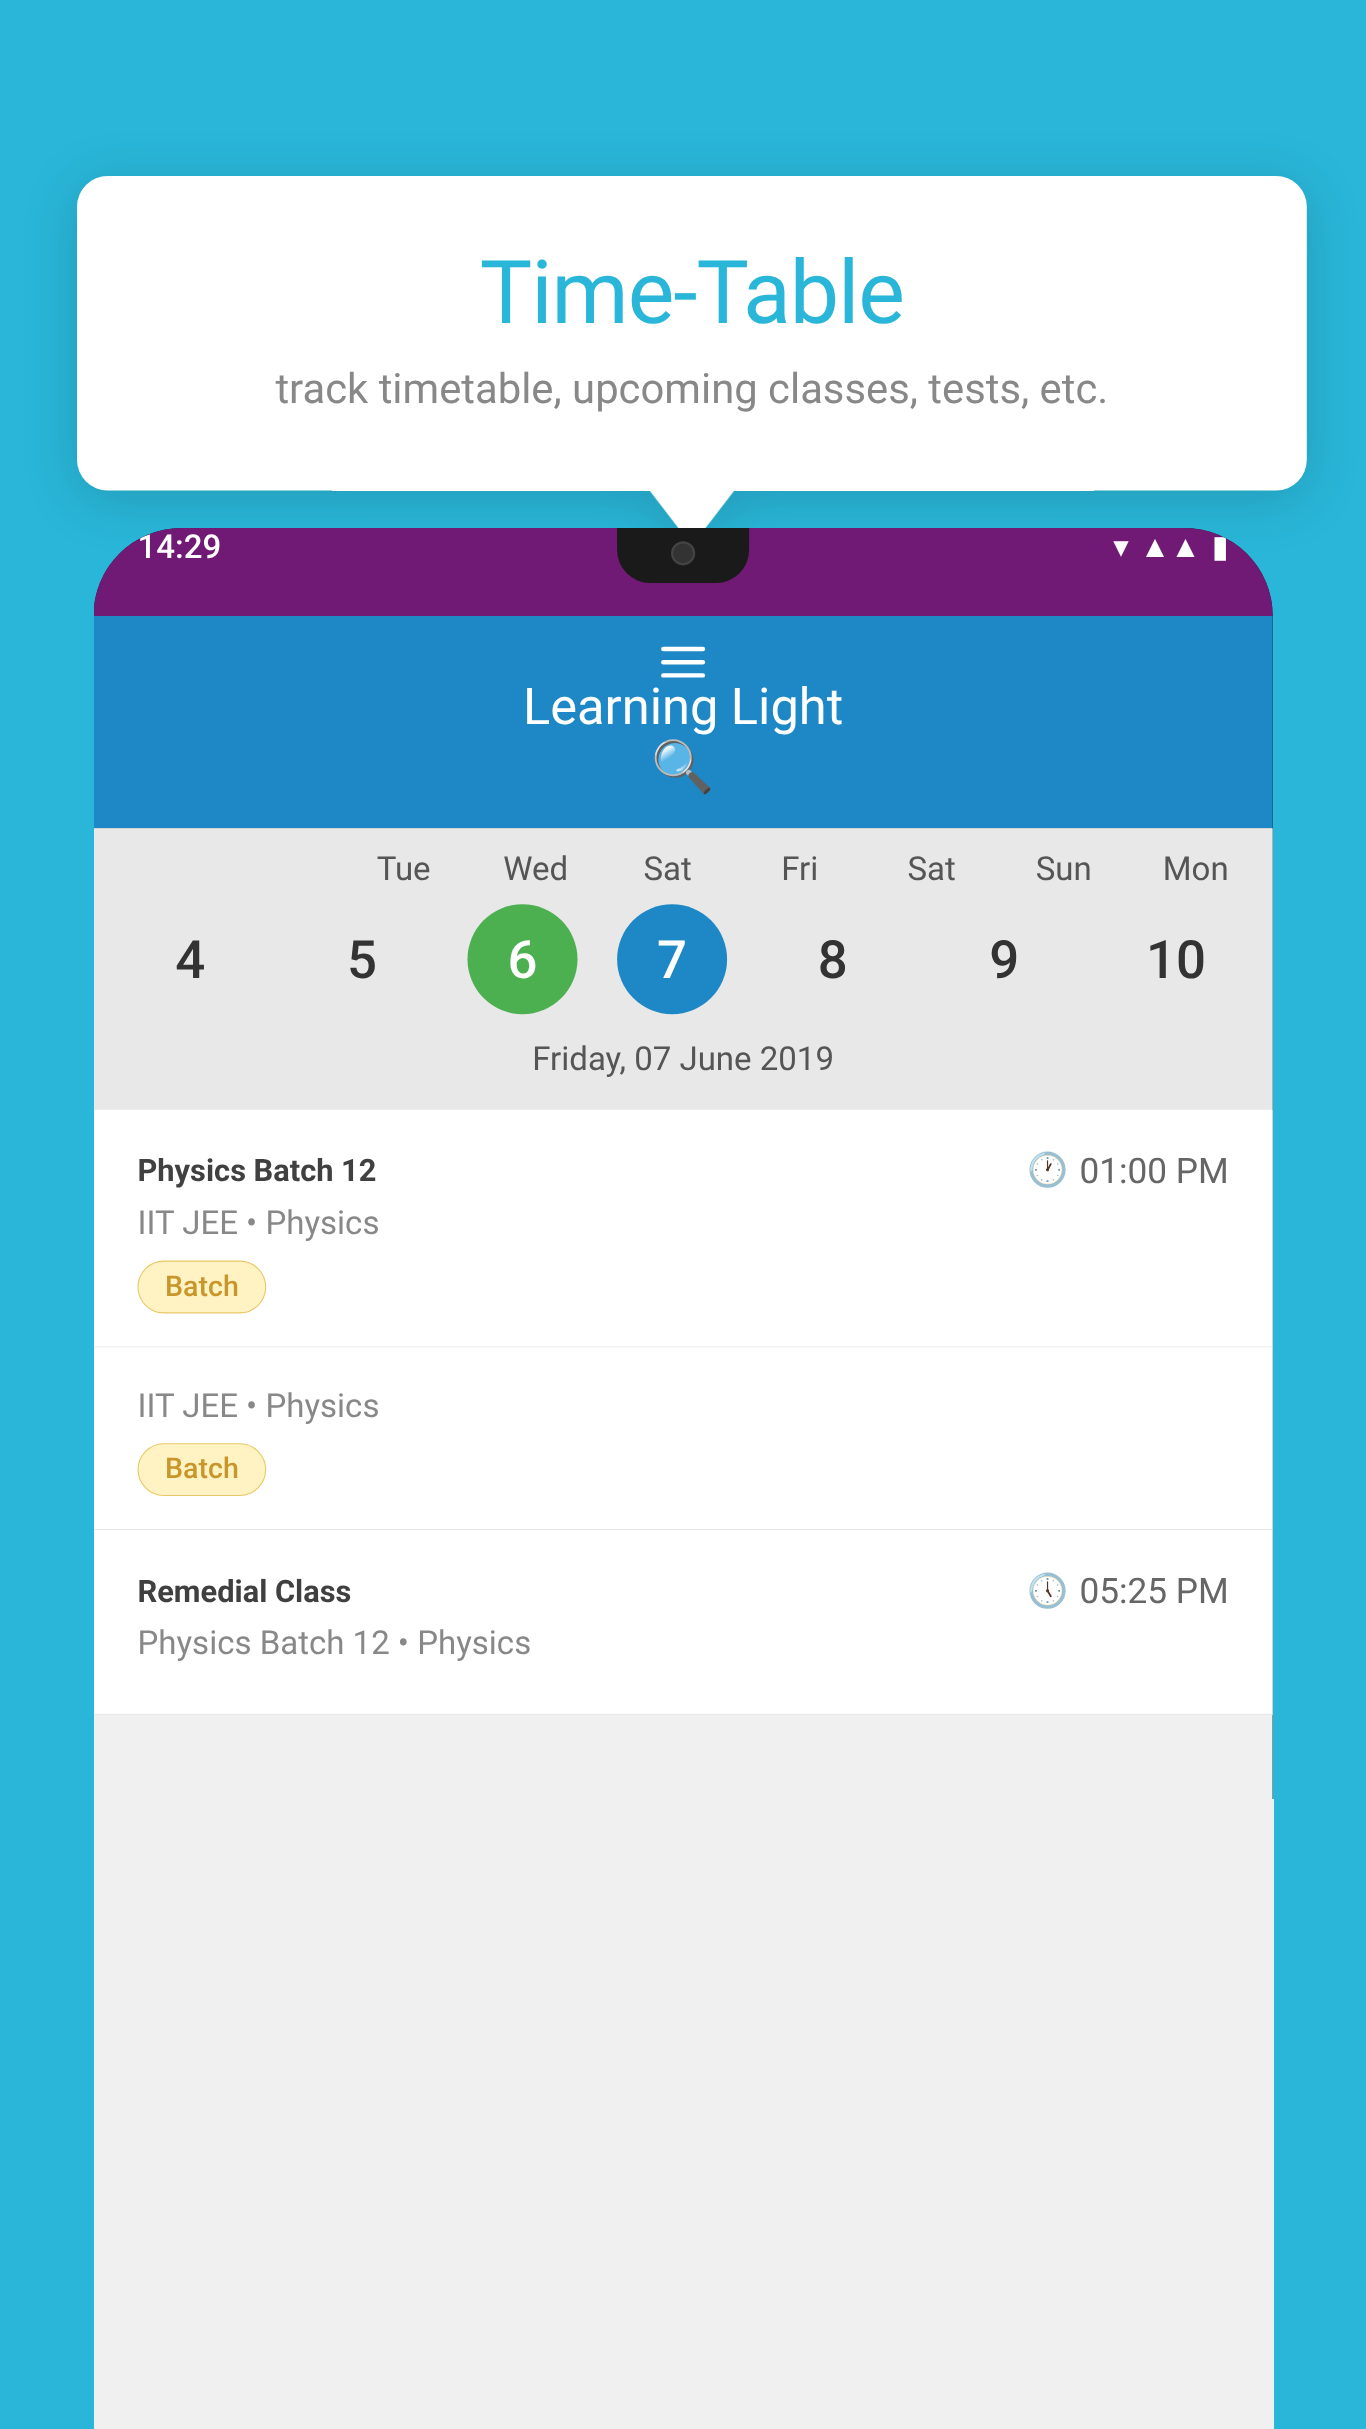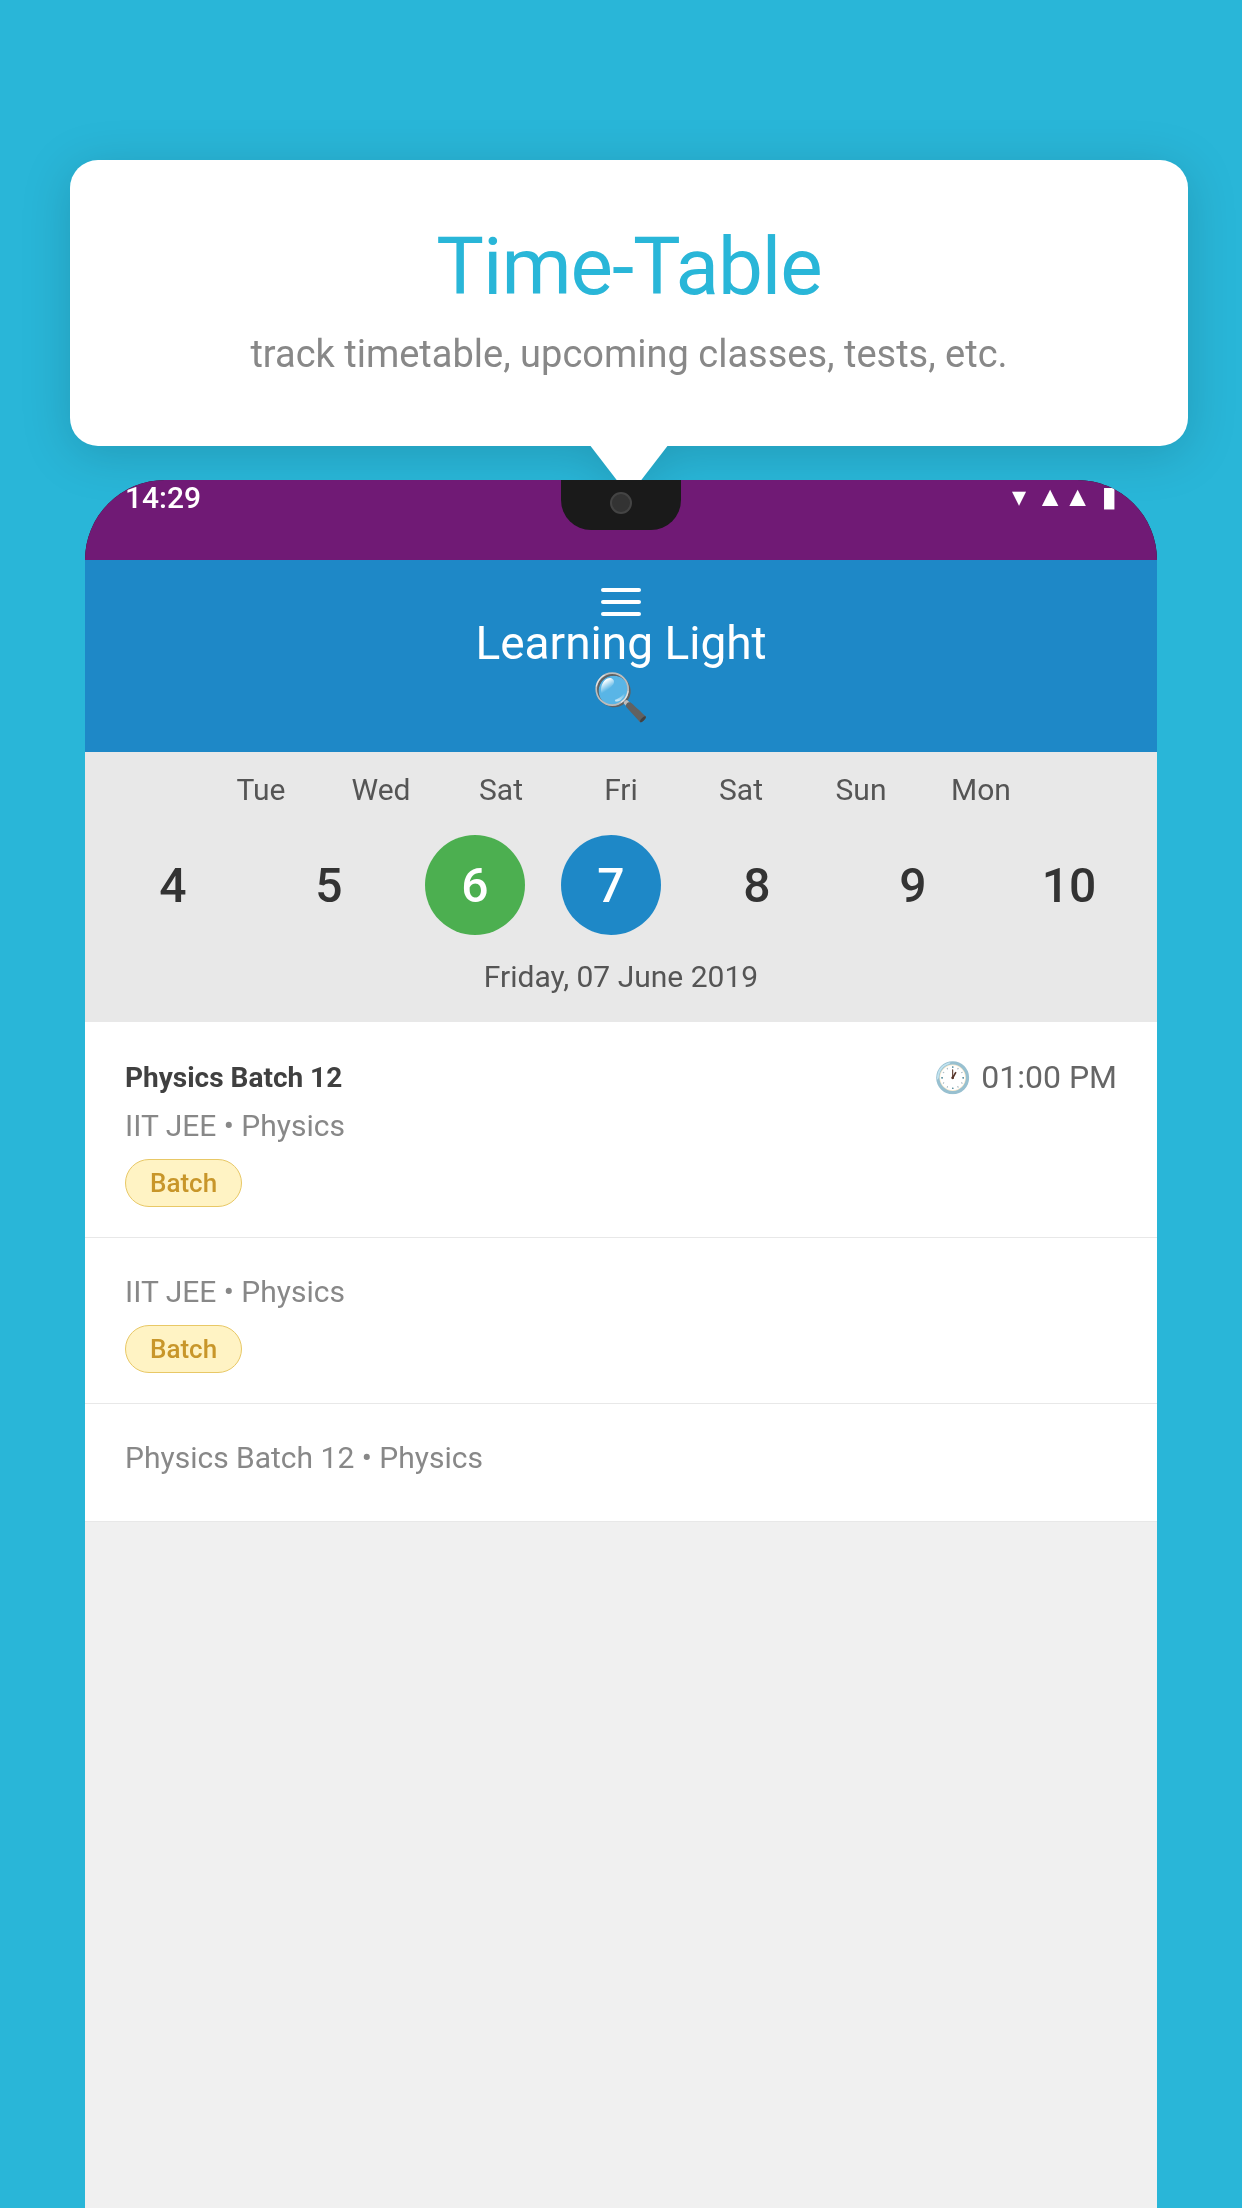--- a/index.html
+++ b/index.html
@@ -183,23 +183,23 @@
     }
 
     
     .calendar-strip {
       background: #e8e8e8;
       padding: 20px 0 10px;
     }
 
     .day-headers {
       display: flex;
-      justify-content: center;
+      justify-content: flex-end;
       padding: 0 10px;
-      margin-bottom: 28px;
+      margin-bottom: 14px;
     }
 
     .day-header {
       width: 120px;
       text-align: center;
       font-size: 30px;
       color: #555;
       font-weight: 400;
     }
 
@@ -369,19 +369,26 @@
           <div class="item-subtitle">IIT JEE • Physics</div>
           <span class="batch-badge">Batch</span>
         </div>
 
         <div class="schedule-item">
           <div class="item-subtitle">IIT JEE • Physics</div>
           <span class="batch-badge">Batch</span>
         </div>
 
         <div class="schedule-item">
+          <div class="schedule-item-header">
+            <span class="item-title">Remedial Class</span>
+            <span class="item-time">
+              <span class="clock-icon">🕔</span>
+              05:25 PM
+            </span>
+          </div>
           <div class="item-subtitle">Physics Batch 12 • Physics</div>
         </div>
 
       </div>
     </div>
   </div>
 </div>
 
 </body></html>

